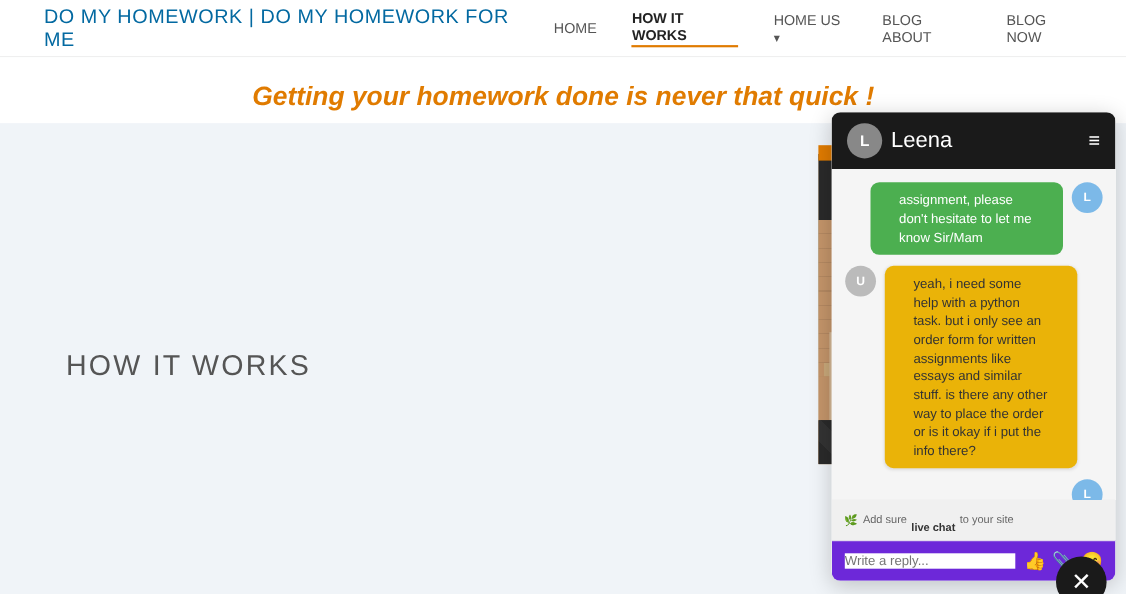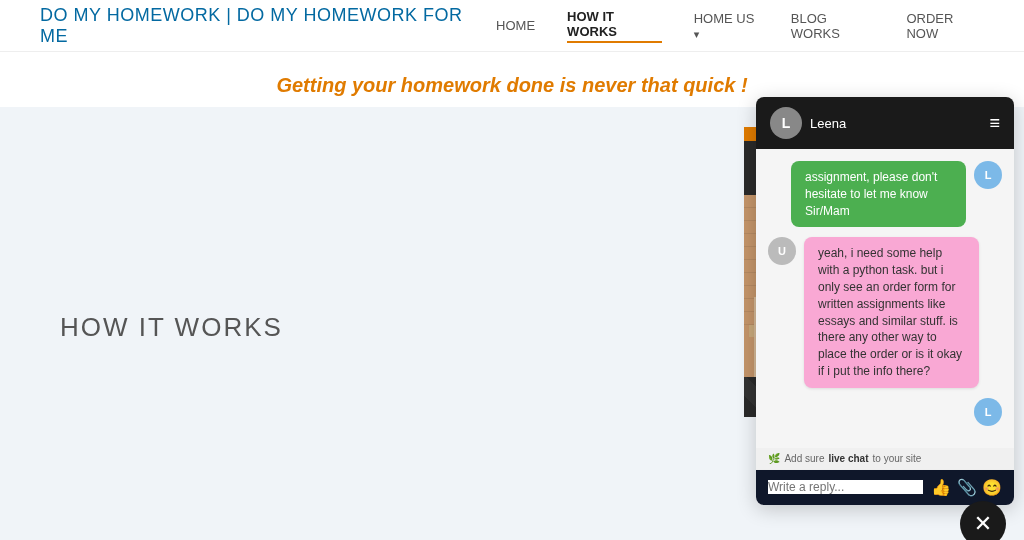--- a/index.html
+++ b/index.html
@@ -50,21 +50,21 @@
     
     .hero-subtitle {
       text-align: center;
       padding: 22px 0 10px 0;
       background: #fff;
     }
     .hero-subtitle span {
       color: #e07b00;
       font-style: italic;
       font-weight: bold;
-      font-size: 20px;
+      font-size: 24px;
     }
 
     
     .main-content {
       display: flex;
       flex-direction: row;
       padding: 0;
       position: relative;
       background: #f0f4f8;
     }
@@ -268,21 +268,21 @@
       overflow: hidden;
       display: flex;
       align-items: center;
       justify-content: center;
       font-size: 14px;
       color: #fff;
       font-weight: bold;
     }
     .chat-agent-name {
       color: #fff;
-      font-size: 13px;
+      font-size: 20px;
       font-weight: 500;
     }
     .chat-menu-icon {
       color: #fff;
       font-size: 18px;
       cursor: pointer;
     }
     .chat-messages {
       background: #f5f5f5;
       padding: 12px;
@@ -306,30 +306,30 @@
       flex-shrink: 0;
       display: flex;
       align-items: center;
       justify-content: center;
       font-size: 11px;
       color: #fff;
       font-weight: bold;
     }
     .msg-bubble {
       max-width: 175px;
-      padding: 8px 14px;
+      padding: 8px 26px;
       border-radius: 8px;
       font-size: 12px;
       line-height: 1.4;
       color: #333;
       background: #4caf50;
       color: #fff;
     }
     .msg-bubble.incoming {
-      background: #f9a8d4;
+      background: #eab308;
       color: #333;
       box-shadow: 0 1px 3px rgba(0,0,0,0.1);
     }
     .msg-bubble.outgoing {
       background: #4caf50;
       color: #fff;
     }
     .chat-promo {
       background: #f0f0f0;
       padding: 5px 12px;
@@ -339,28 +339,29 @@
       align-items: center;
       gap: 4px;
     }
     .chat-promo .leaf {
       color: #4caf50;
     }
     .chat-promo a {
       color: #333;
       font-weight: bold;
       text-decoration: none;
+      margin-top: 16px;
     }
     .chat-input-area {
       display: flex;
       align-items: center;
       padding: 8px 12px;
       border-top: 1px solid #eee;
       gap: 8px;
-      background: #0f172a;
+      background: #6d28d9;
     }
     .chat-input {
       flex: 1;
       border: none;
       outline: none;
       font-size: 12px;
       color: #999;
     }
     .chat-actions {
       display: flex;
@@ -393,22 +394,22 @@
   </style>
 </head>
 <body>
 
 <header class="header">
   <div class="header-logo">DO MY HOMEWORK | DO MY HOMEWORK FOR ME</div>
   <nav class="header-nav">
     <a class="nav-item">HOME</a>
     <a class="nav-item active">HOW IT WORKS</a>
     <a class="nav-item has-arrow">HOME US</a>
-    <a class="nav-item">BLOG WORKS</a>
-    <a class="nav-item order">ORDER NOW</a>
+    <a class="nav-item">BLOG ABOUT</a>
+    <a class="nav-item order">BLOG NOW</a>
   </nav>
 </header>
 
 <div class="hero-subtitle">
   <span>Getting your homework done is never that quick !</span>
 </div>
 
 <div class="main-content" style="min-height: 470px; padding-bottom: 30px;">
 
   <div class="left-section">

